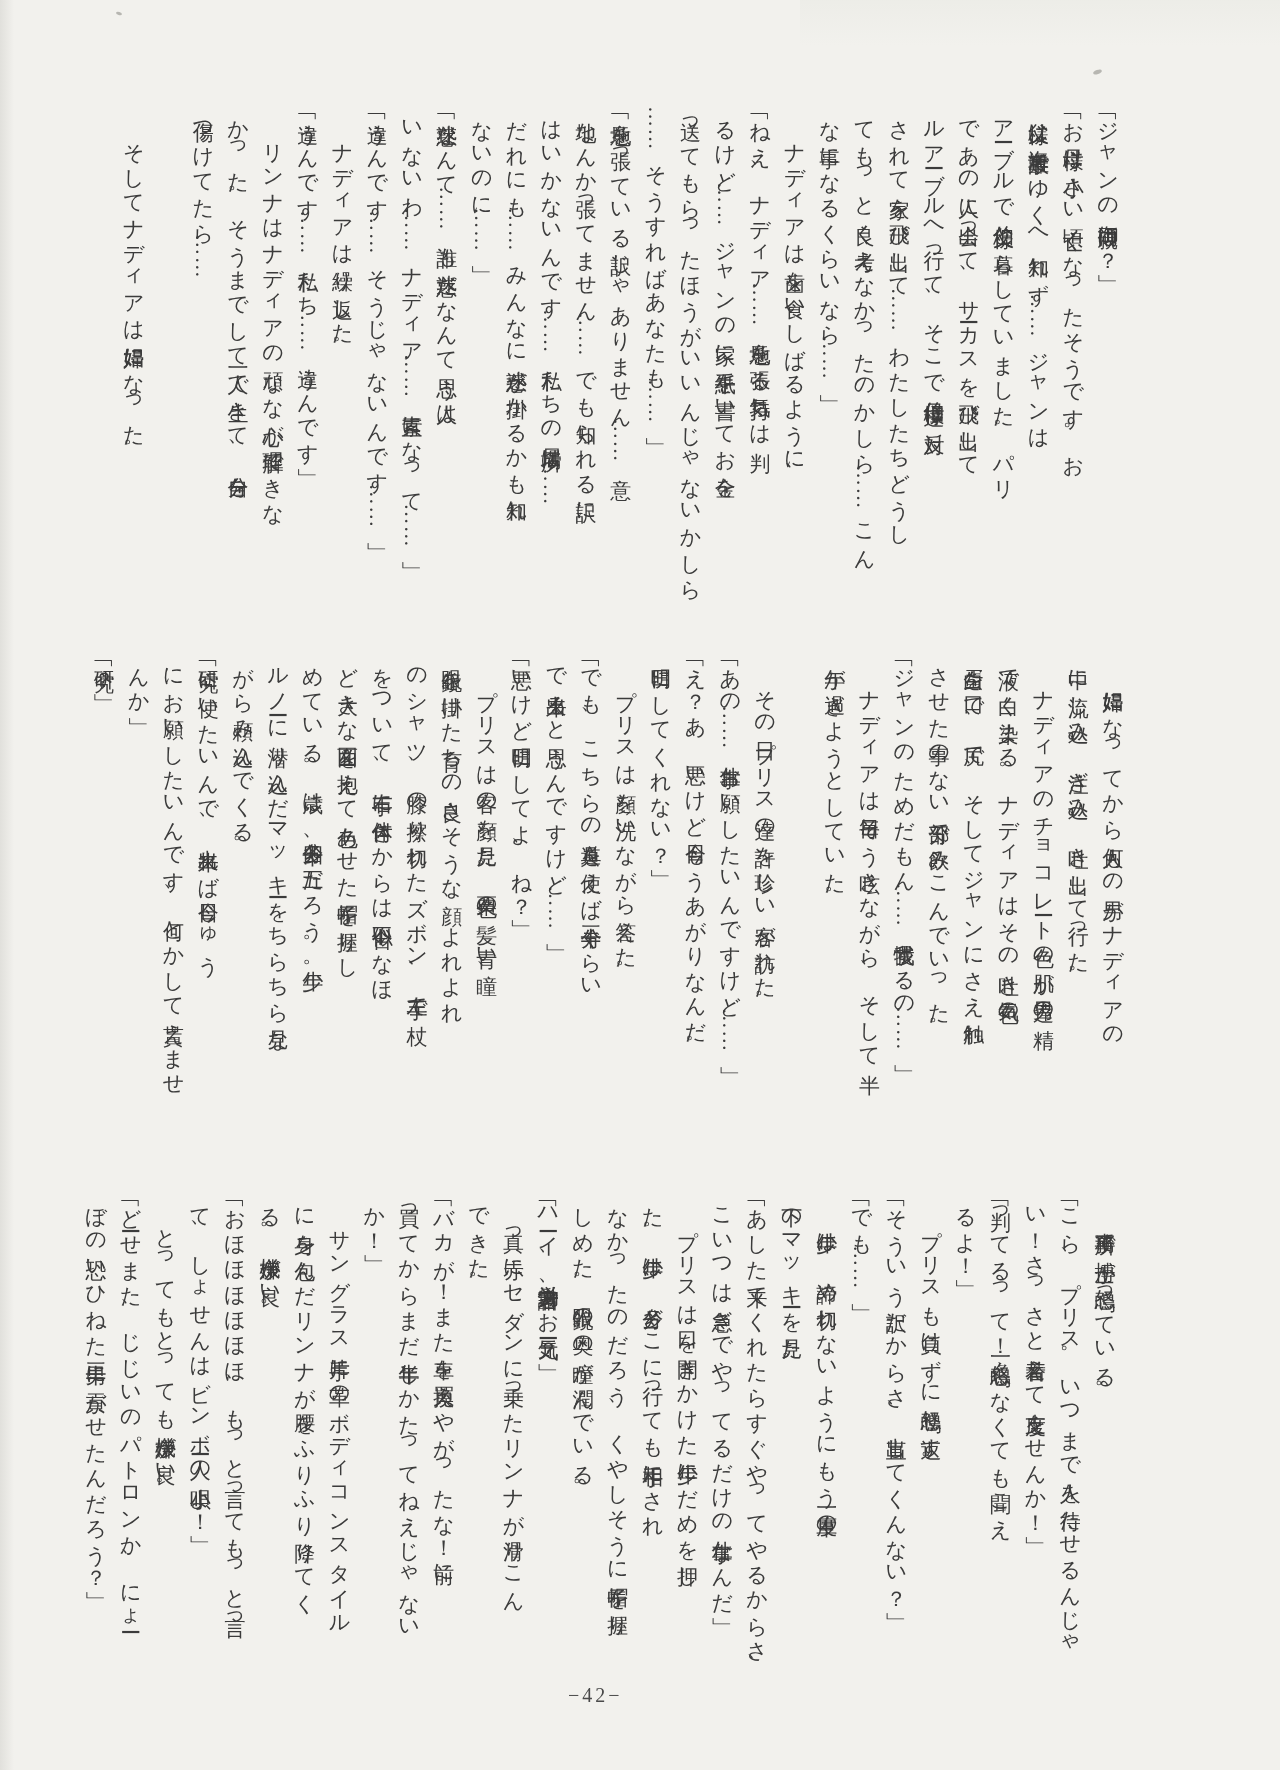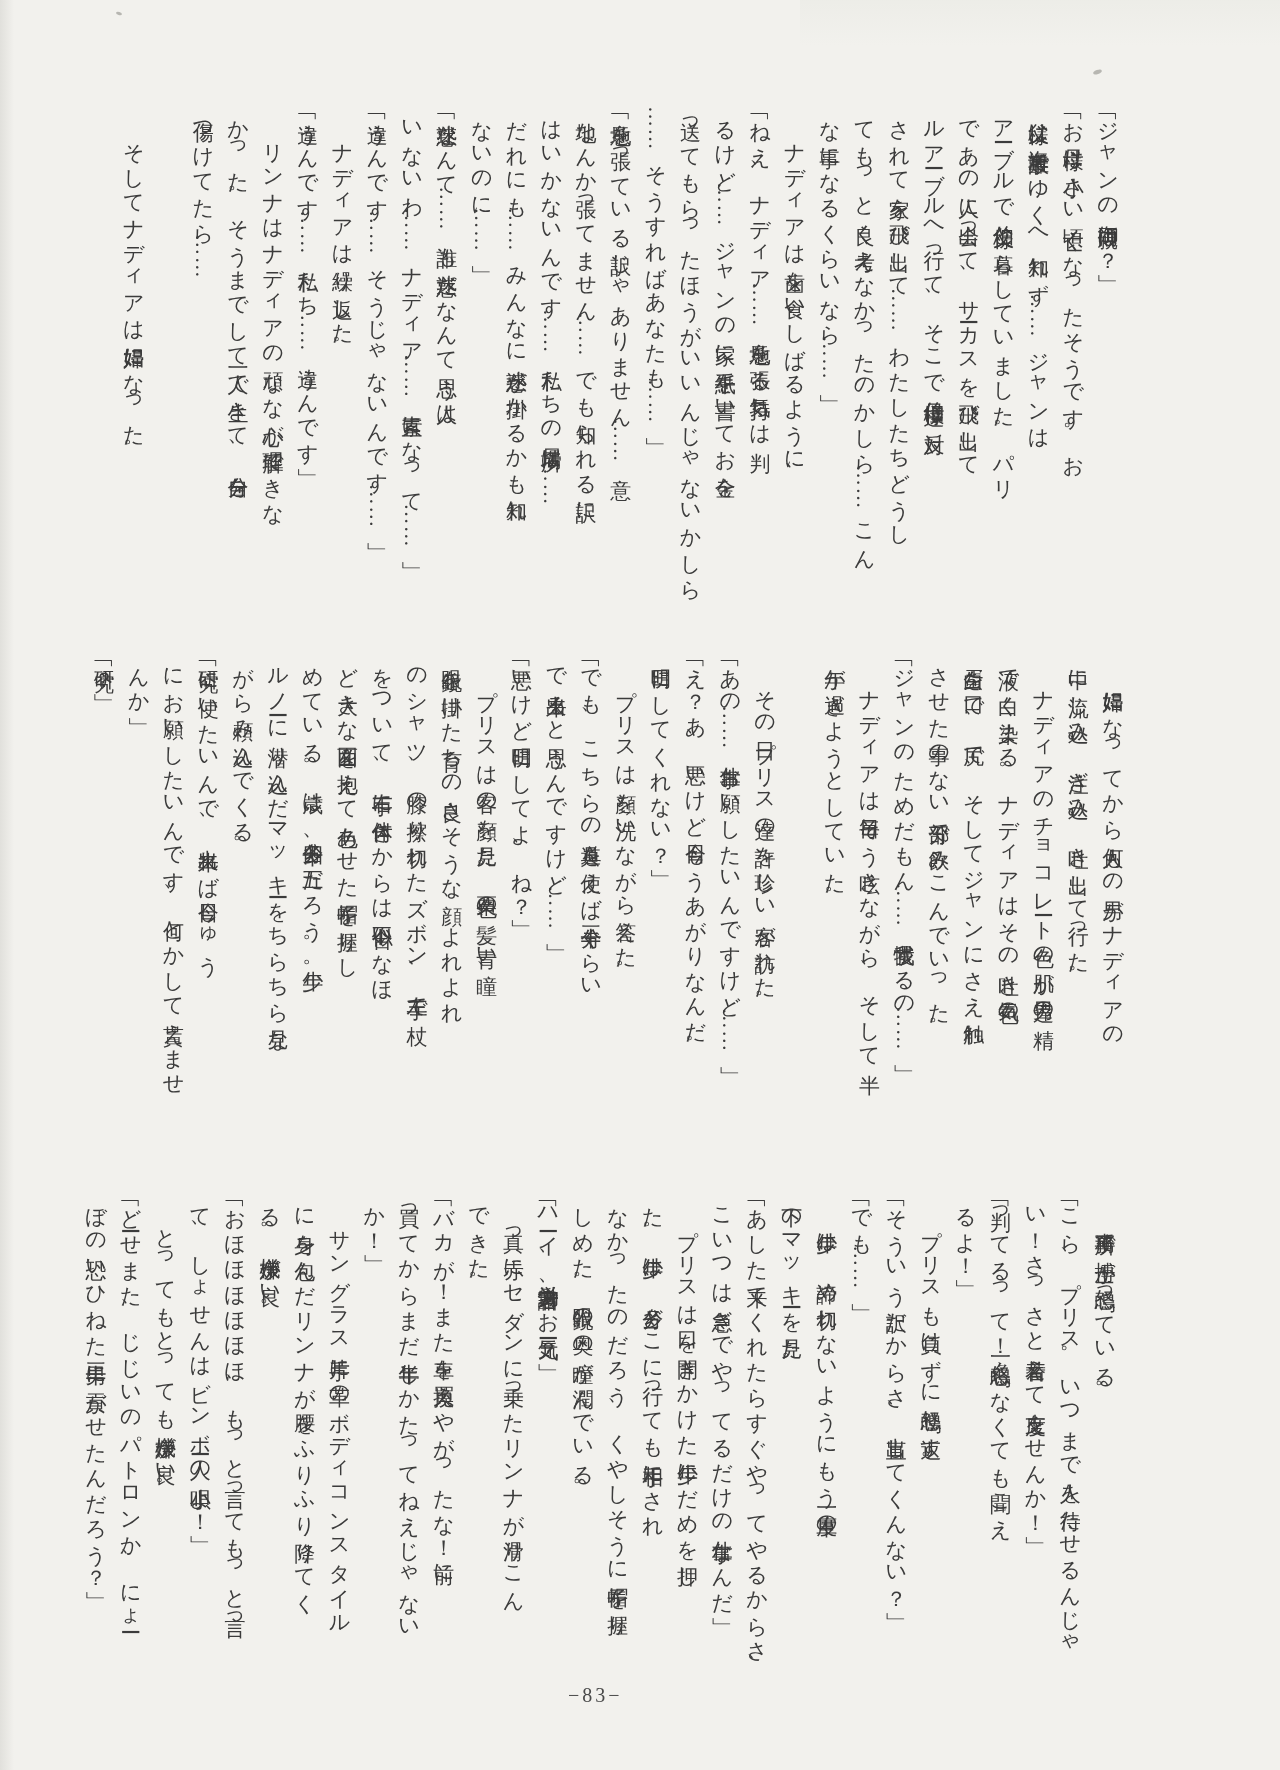--- a/index.html
+++ b/index.html
@@ -142,14 +142,14 @@
       <div class="tcol">　サングラス片手に革のボディコンスタイル</div>
       <div class="tcol">に身を包んだリンナが腰をふりふり降りてく</div>
       <div class="tcol">る。機嫌が良い。</div>
       <div class="tcol">「おほほほほほほ、もっと言ってもっと言っ</div>
       <div class="tcol">て、しょせんはビンボー人の小唄よ！」</div>
       <div class="tcol">　とってもとっても機嫌が良い。</div>
       <div class="tcol">「どーせまた、じじいのパトロンか、にょー</div>
       <div class="tcol">ぼの恐いひねた三十男に貢がせたんだろう？」</div>
     </div>
 
-  <div class="page-number">−83−</div>
+  <div class="page-number">−42−</div>
 </div>
 
 </body></html>

